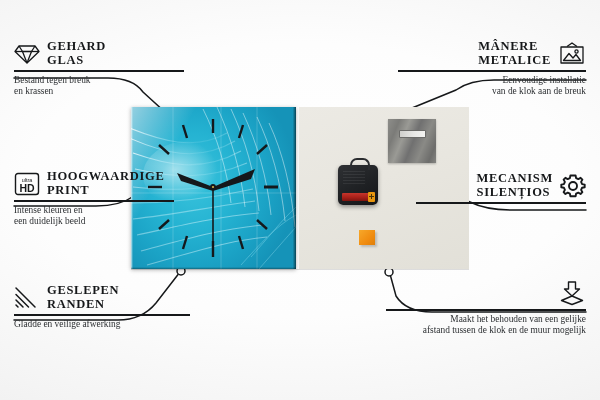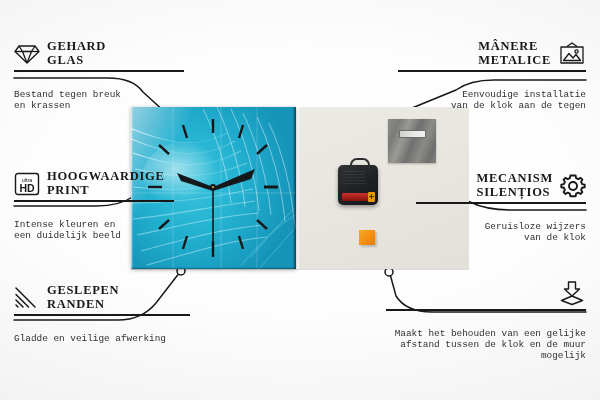--- a/index.html
+++ b/index.html
@@ -25,23 +25,23 @@
   .feat-title{
     font-family:"Liberation Serif",serif;
     font-size:12.5px;line-height:13.5px;
     letter-spacing:.7px;color:#16181a;font-weight:700;
     text-transform:uppercase;white-space:pre-line;
   }
   .feat-left .feat-title{text-align:left;}
   .feat-right .feat-title{text-align:left;}
   .rule{height:1.5px;background:#16181a;margin-top:3px;}
   .feat-desc{
-    font-family:Liberation Mono, monospace;
+    font-family:Liberation Serif, serif;
     font-size:9.4px;line-height:11.4px;color:#2d3033;
-    margin-top:17px;white-space:pre-line;
+    margin-top:3px;white-space:pre-line;
   }
   .feat-left .feat-desc{text-align:left;}
   .feat-right .feat-desc{text-align:right;}
   .ico{flex:0 0 auto;display:block;}
 
   
   #product{position:absolute;left:131px;top:107px;width:338px;height:162px;}
 
   
   #clock{
@@ -279,37 +279,35 @@
         <g fill="none" stroke="#16181a" stroke-width="1.3" stroke-linejoin="round">
           <path d="M9,4.5 L14,1 L19,4.5"></path>
           <rect x="3" y="5" width="22" height="16"></rect>
           <path d="M5.5,18.5 L11,11.5 L15,16 L18,12.5 L22.5,18.5 Z"></path>
           <circle cx="18.5" cy="9.5" r="1.6"></circle>
         </g>
       </svg>
     </div>
     <div class="rule" style="width:188px;"></div>
     <div class="feat-desc">Eenvoudige installatie
-van de klok aan de tegen</div>
+van de klok aan de breuk</div>
   </div>
 
   <div class="feature feat-right" style="left:416px;top:172px;width:170px;">
     <div class="feat-head">
       <div class="feat-title">MECANISM
 SILENȚIOS</div>
       <svg class="ico" width="26" height="26" viewBox="0 0 26 26">
         <g fill="none" stroke="#16181a" stroke-width="1.9" stroke-linejoin="round">
           <path d="M13,2.5 l2.6,0 0.5,2.6 2.2,1 2.3,-1.3 1.8,1.8 -1.3,2.3 1,2.2 2.6,0.5 0,2.6 -2.6,0.5 -1,2.2 1.3,2.3 -1.8,1.8 -2.3,-1.3 -2.2,1 -0.5,2.6 -2.6,0 -2.6,0 -0.5,-2.6 -2.2,-1 -2.3,1.3 -1.8,-1.8 1.3,-2.3 -1,-2.2 -2.6,-0.5 0,-2.6 2.6,-0.5 1,-2.2 -1.3,-2.3 1.8,-1.8 2.3,1.3 2.2,-1 0.5,-2.6 z"></path>
           <circle cx="13" cy="13" r="4"></circle>
         </g>
       </svg>
     </div>
     <div class="rule" style="width:170px;"></div>
-    <div class="feat-desc">Geruisloze wijzers
-van de klok</div>
   </div>
 
   <div class="feature feat-right" style="left:386px;top:280px;width:200px;">
     <div class="feat-head">
       <svg class="ico" width="28" height="26" viewBox="0 0 28 26">
         <g fill="none" stroke="#16181a" stroke-width="1.4" stroke-linejoin="round">
           <path d="M10.5,2 h7 v7 h4 L14,16 L6.5,9 h4 z"></path>
           <path d="M14,16 L24.5,20.5 L14,24.5 L3.5,20.5 Z"></path>
         </g>
       </svg>

